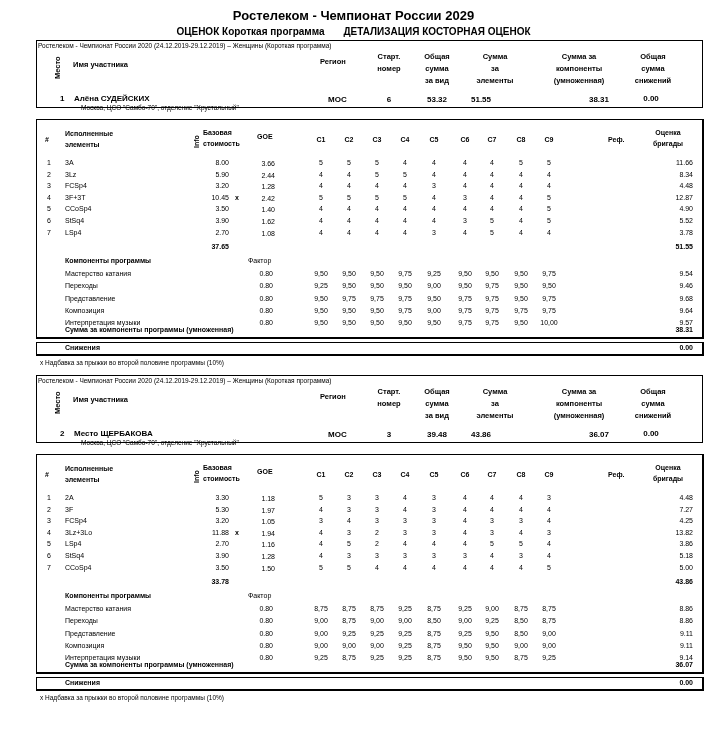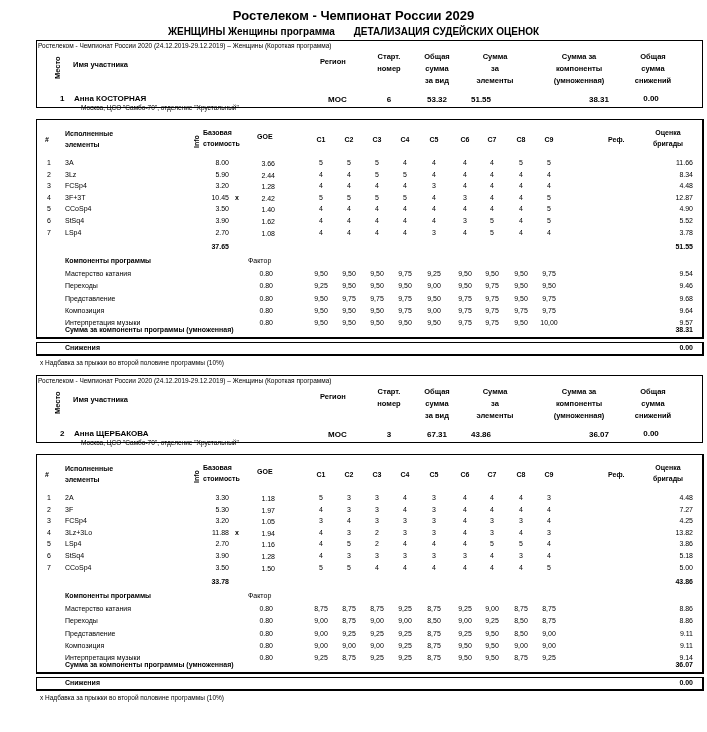--- a/index.html
+++ b/index.html
@@ -17,22 +17,22 @@
   .r { text-align:right; }
   .c { text-align:center; }
   .tblbox { position:absolute; left:0; width:665px; border:1px solid #000; border-width:1px 2px 2px 1px; }
   .dedbox { position:absolute; left:0; width:665px; border:1px solid #000; border-width:1px 2px 2px 1px; height:11px; }
 </style>
 </head>
 <body>
 
 <div class="title1">Ростелеком - Чемпионат России 2029</div>
 <div class="title2">
-  <span>ЖЕНЩИНЫ Женщины программа</span>
-  <span>ДЕТАЛИЗАЦИЯ СУДЕЙСКИХ ОЦЕНОК</span>
+  <span>ОЦЕНОК Короткая программа</span>
+  <span>ДЕТАЛИЗАЦИЯ КОСТОРНАЯ ОЦЕНОК</span>
 </div>
 
 <div id="blocks">
     <div class="block" style="top:40px;height:335px;">
       <div class="hdrbox" style="top:0;height:66px;">
         <div class="smalltext" style="left:1px;top:1px;">Ростелеком - Чемпионат России 2020 (24.12.2019-29.12.2019)  –  Женщины  (Короткая программа)</div>
         <div class="vert" style="left:16px;top:38px;">Место</div>
         <div class="t b" style="left:36px;top:19px;font-size:7.5px;">Имя участника</div>
         <div class="t b" style="left:283px;top:16px;font-size:7.5px;">Регион</div>
         <div class="hd" style="left:330px;width:44px;top:10px;">Старт.</div>
@@ -43,21 +43,21 @@
         <div class="hd" style="left:428px;width:60px;top:10px;">Сумма</div>
         <div class="hd" style="left:428px;width:60px;top:22px;">за</div>
         <div class="hd" style="left:428px;width:60px;top:34px;">элементы</div>
         <div class="hd" style="left:510px;width:64px;top:10px;">Сумма за</div>
         <div class="hd" style="left:510px;width:64px;top:22px;">компоненты</div>
         <div class="hd" style="left:510px;width:64px;top:34px;">(умноженная)</div>
         <div class="hd" style="left:594px;width:44px;top:10px;">Общая</div>
         <div class="hd" style="left:594px;width:44px;top:22px;">сумма</div>
         <div class="hd" style="left:594px;width:44px;top:34px;">снижений</div>
         <div class="t b" style="left:23px;top:53px;font-size:8px;">1</div>
-        <div class="t b" style="left:37px;top:53px;font-size:8px;">Анна КОСТОРНАЯ</div>
+        <div class="t b" style="left:37px;top:53px;font-size:8px;">Алёна СУДЕЙСКИХ</div>
         <div class="t" style="left:44px;top:63px;font-size:6.5px;">Москва, ЦСО "Самбо-70", отделение "Хрустальный"</div>
         <div class="t b" style="left:291px;top:54px;font-size:8px;">МОС</div>
         <div class="t b c" style="left:340px;width:24px;top:54px;font-size:8px;">6</div>
         <div class="t b" style="left:390px;top:54px;font-size:8px;">53.32</div>
         <div class="t b" style="left:434px;top:54px;font-size:8px;">51.55</div>
         <div class="t b r" style="left:510px;width:62px;top:54px;font-size:8px;">38.31</div>
         <div class="t b c" style="left:596px;width:36px;top:53px;font-size:8px;">0.00</div>
       </div>
       <div class="tblbox" style="top:79px;height:217px;">
         <div class="t b" style="left:8px;top:16px;">#</div>
@@ -295,25 +295,25 @@
         <div class="hd" style="left:428px;width:60px;top:10px;">Сумма</div>
         <div class="hd" style="left:428px;width:60px;top:22px;">за</div>
         <div class="hd" style="left:428px;width:60px;top:34px;">элементы</div>
         <div class="hd" style="left:510px;width:64px;top:10px;">Сумма за</div>
         <div class="hd" style="left:510px;width:64px;top:22px;">компоненты</div>
         <div class="hd" style="left:510px;width:64px;top:34px;">(умноженная)</div>
         <div class="hd" style="left:594px;width:44px;top:10px;">Общая</div>
         <div class="hd" style="left:594px;width:44px;top:22px;">сумма</div>
         <div class="hd" style="left:594px;width:44px;top:34px;">снижений</div>
         <div class="t b" style="left:23px;top:53px;font-size:8px;">2</div>
-        <div class="t b" style="left:37px;top:53px;font-size:8px;">Анна ЩЕРБАКОВА</div>
+        <div class="t b" style="left:37px;top:53px;font-size:8px;">Место ЩЕРБАКОВА</div>
         <div class="t" style="left:44px;top:63px;font-size:6.5px;">Москва, ЦСО "Самбо-70", отделение "Хрустальный"</div>
         <div class="t b" style="left:291px;top:54px;font-size:8px;">МОС</div>
         <div class="t b c" style="left:340px;width:24px;top:54px;font-size:8px;">3</div>
-        <div class="t b" style="left:390px;top:54px;font-size:8px;">67.31</div>
+        <div class="t b" style="left:390px;top:54px;font-size:8px;">39.48</div>
         <div class="t b" style="left:434px;top:54px;font-size:8px;">43.86</div>
         <div class="t b r" style="left:510px;width:62px;top:54px;font-size:8px;">36.07</div>
         <div class="t b c" style="left:596px;width:36px;top:53px;font-size:8px;">0.00</div>
       </div>
       <div class="tblbox" style="top:79px;height:217px;">
         <div class="t b" style="left:8px;top:16px;">#</div>
         <div class="t b" style="left:28px;top:10px;">Исполненные</div>
         <div class="t b" style="left:28px;top:21px;">элементы</div>
         <div class="vert" style="left:156px;top:28px;font-size:7px;">Info</div>
         <div class="t b" style="left:166px;top:9px;">Базовая</div>

